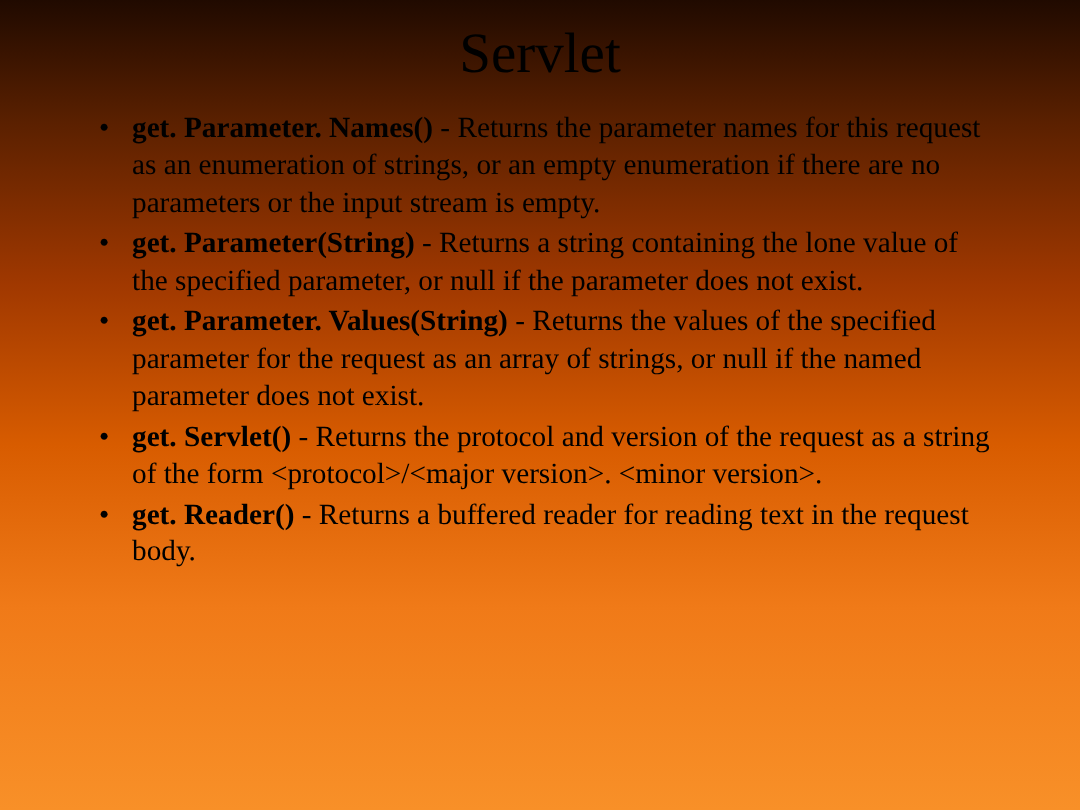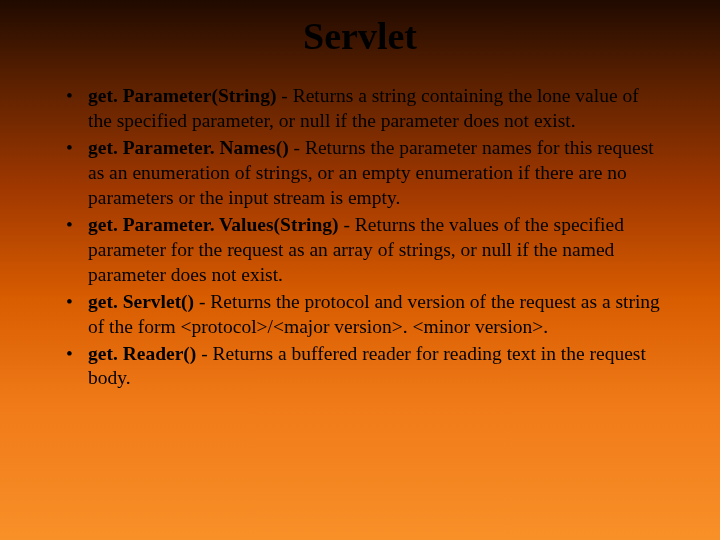--- a/index.html
+++ b/index.html
@@ -16,22 +16,22 @@
     color: #000;
   }
   .slide {
     width: 720px;
     height: 540px;
     padding: 10px 60px 20px 60px;
   }
   .title {
     text-align: center;
     font-size: 38px;
-    font-weight: bold;
-    margin-bottom: 26px;
+    font-weight: normal;
+    margin-bottom: 16px;
     margin-top: 4px;
   }
   ul {
     list-style: none;
     padding-left: 26px;
   }
   li {
     position: relative;
     font-size: 19.5px;
     line-height: 1.28;
@@ -46,24 +46,24 @@
   }
   .bold { font-weight: bold; }
 </style>
 </head>
 <body>
 
 <div class="slide">
   <h1 class="title">Servlet</h1>
   <ul>
     <li>
-      <span class="bold">get. Parameter(String)</span><span> - Returns a string containing the lone value of the specified parameter, or null if the parameter does not exist.</span>
+      <span class="bold">get. Parameter. Names()</span><span> - Returns the parameter names for this request as an enumeration of strings, or an empty enumeration if there are no parameters or the input stream is empty.</span>
     </li>
     <li>
-      <span class="bold">get. Parameter. Names()</span><span> - Returns the parameter names for this request as an enumeration of strings, or an empty enumeration if there are no parameters or the input stream is empty.</span>
+      <span class="bold">get. Parameter(String)</span><span> - Returns a string containing the lone value of the specified parameter, or null if the parameter does not exist.</span>
     </li>
     <li>
       <span class="bold">get. Parameter. Values(String)</span><span> - Returns the values of the specified parameter for the request as an array of strings, or null if the named parameter does not exist.</span>
     </li>
     <li>
       <span class="bold">get. Servlet()</span><span> - Returns the protocol and version of the request as a string of the form &lt;protocol&gt;/&lt;major version&gt;. &lt;minor version&gt;.</span>
     </li>
     <li>
       <span class="bold">get. Reader()</span><span> - Returns a buffered reader for reading text in the request body.</span>
     </li>

